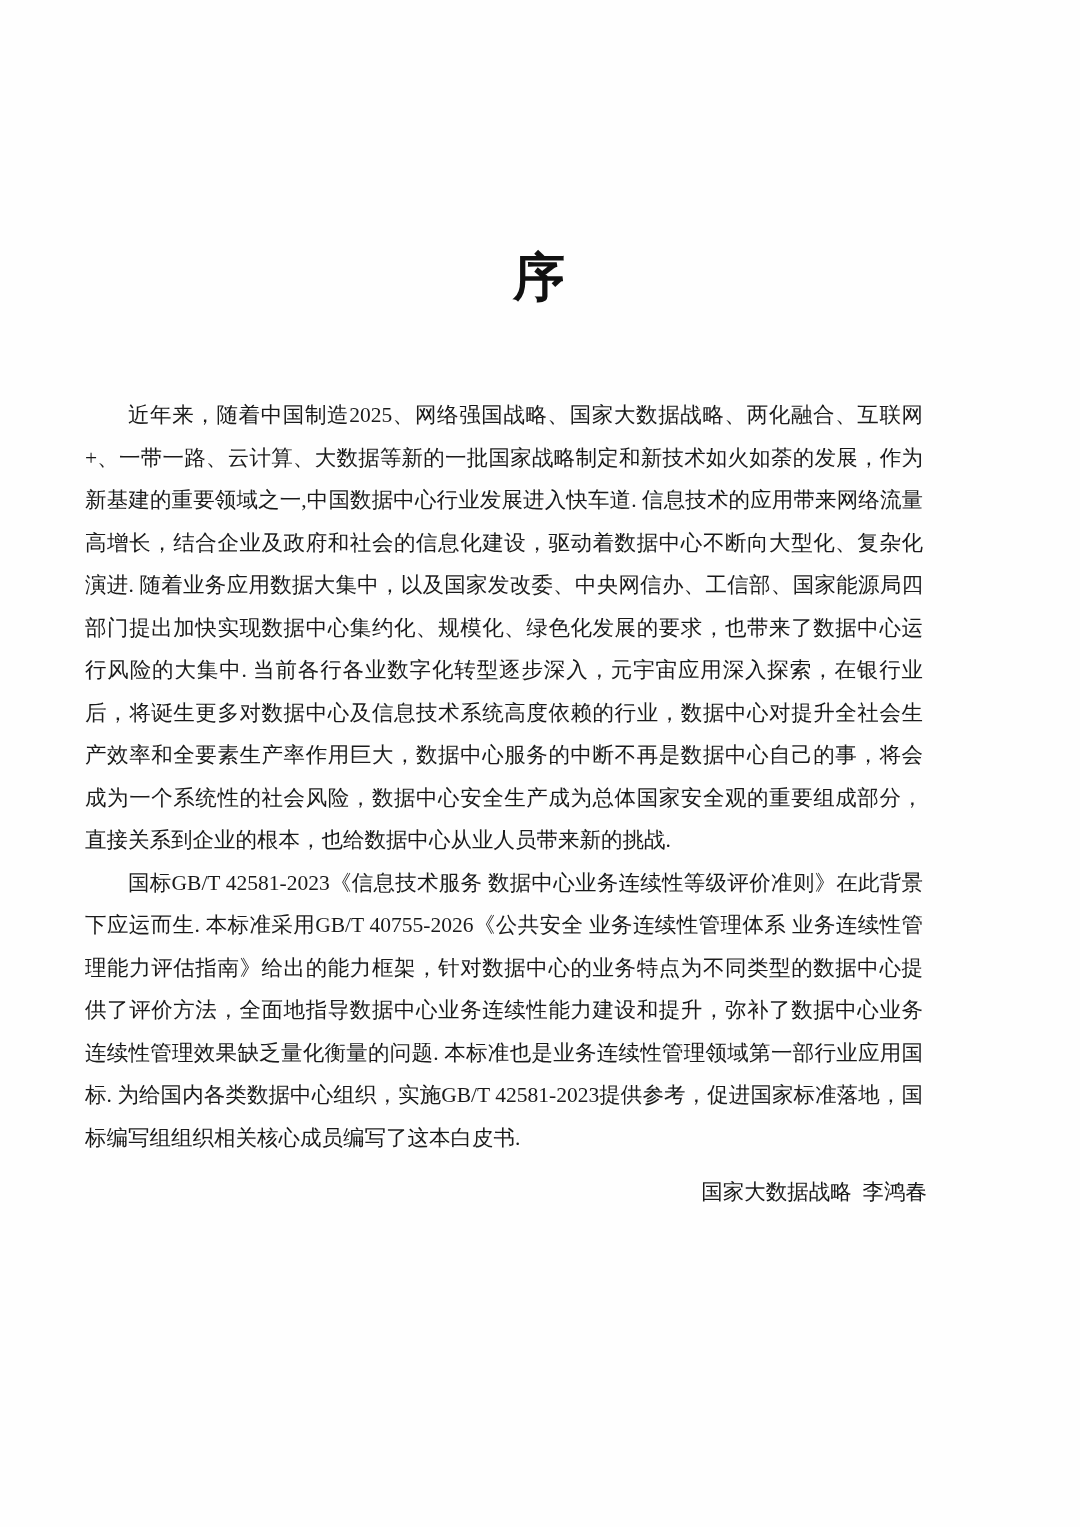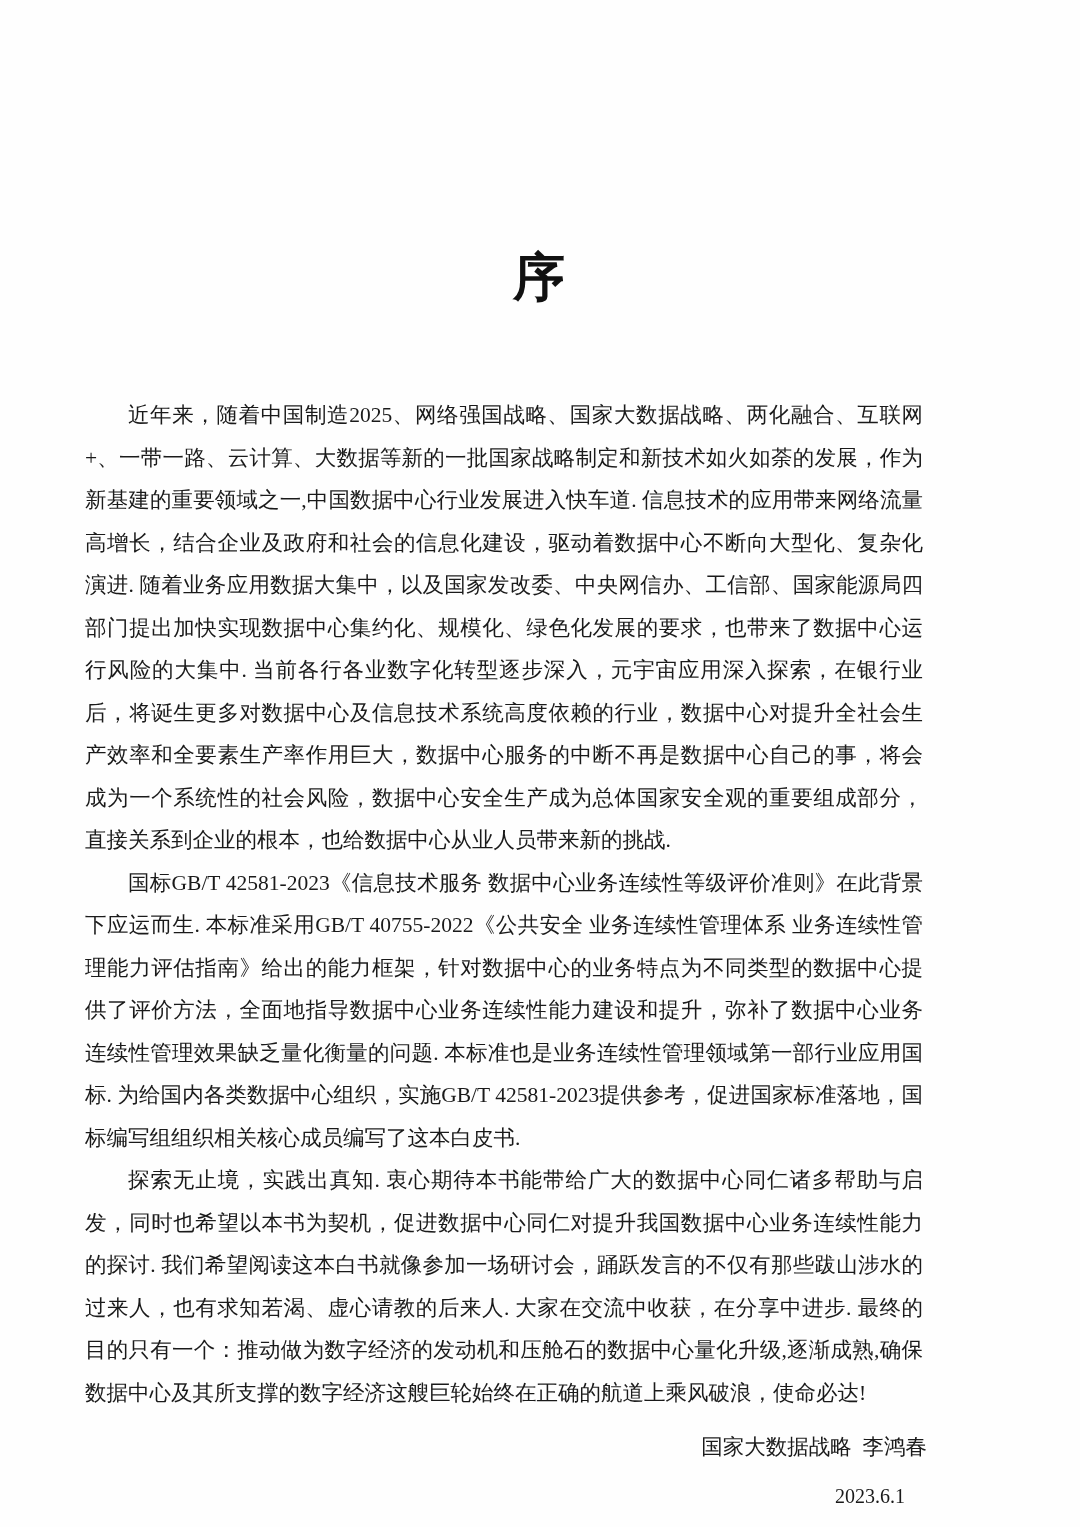--- a/index.html
+++ b/index.html
@@ -62,21 +62,19 @@
 </style>
 </head>
 <body>
 
 <div class="page">
 
   <h1 class="page-title">序</h1>
 
   <div class="body-text">
     <p>近年来，随着中国制造2025、网络强国战略、国家大数据战略、两化融合、互联网+、一带一路、云计算、大数据等新的一批国家战略制定和新技术如火如荼的发展，作为新基建的重要领域之一,中国数据中心行业发展进入快车道. 信息技术的应用带来网络流量高增长，结合企业及政府和社会的信息化建设，驱动着数据中心不断向大型化、复杂化演进. 随着业务应用数据大集中，以及国家发改委、中央网信办、工信部、国家能源局四部门提出加快实现数据中心集约化、规模化、绿色化发展的要求，也带来了数据中心运行风险的大集中. 当前各行各业数字化转型逐步深入，元宇宙应用深入探索，在银行业后，将诞生更多对数据中心及信息技术系统高度依赖的行业，数据中心对提升全社会生产效率和全要素生产率作用巨大，数据中心服务的中断不再是数据中心自己的事，将会成为一个系统性的社会风险，数据中心安全生产成为总体国家安全观的重要组成部分，直接关系到企业的根本，也给数据中心从业人员带来新的挑战.</p>
-    <p>国标GB/T 42581-2023《信息技术服务 数据中心业务连续性等级评价准则》在此背景下应运而生. 本标准采用GB/T 40755-2022《公共安全 业务连续性管理体系 业务连续性管理能力评估指南》给出的能力框架，针对数据中心的业务特点为不同类型的数据中心提供了评价方法，全面地指导数据中心业务连续性能力建设和提升，弥补了数据中心业务连续性管理效果缺乏量化衡量的问题. 本标准也是业务连续性管理领域第一部行业应用国标. 为给国内各类数据中心组织，实施GB/T 42581-2023提供参考，促进国家标准落地，国标编写组组织相关核心成员编写了这本白皮书.</p>
-    <p>探索无止境，实践出真知. 衷心期待本书能带给广大的数据中心同仁诸多帮助与启发，同时也希望以本书为契机，促进数据中心同仁对提升我国数据中心业务连续性能力的探讨. 我们希望阅读这本白书就像参加一场研讨会，踊跃发言的不仅有那些跋山涉水的过来人，也有求知若渴、虚心请教的后来人. 大家在交流中收获，在分享中进步. 最终的目的只有一个：推动做为数字经济的发动机和压舱石的数据中心量化升级,逐渐成熟,确保数据中心及其所支撑的数字经济这艘巨轮始终在正确的航道上乘风破浪，使命必达!</p>
+    <p>国标GB/T 42581-2023《信息技术服务 数据中心业务连续性等级评价准则》在此背景下应运而生. 本标准采用GB/T 40755-2026《公共安全 业务连续性管理体系 业务连续性管理能力评估指南》给出的能力框架，针对数据中心的业务特点为不同类型的数据中心提供了评价方法，全面地指导数据中心业务连续性能力建设和提升，弥补了数据中心业务连续性管理效果缺乏量化衡量的问题. 本标准也是业务连续性管理领域第一部行业应用国标. 为给国内各类数据中心组织，实施GB/T 42581-2023提供参考，促进国家标准落地，国标编写组组织相关核心成员编写了这本白皮书.</p>
   </div>
 
   <div class="signature-line">国家大数据战略  李鸿春</div>
 
-  <div class="date-line">2023.6.1</div>
 
 </div>
 
 </body></html>

